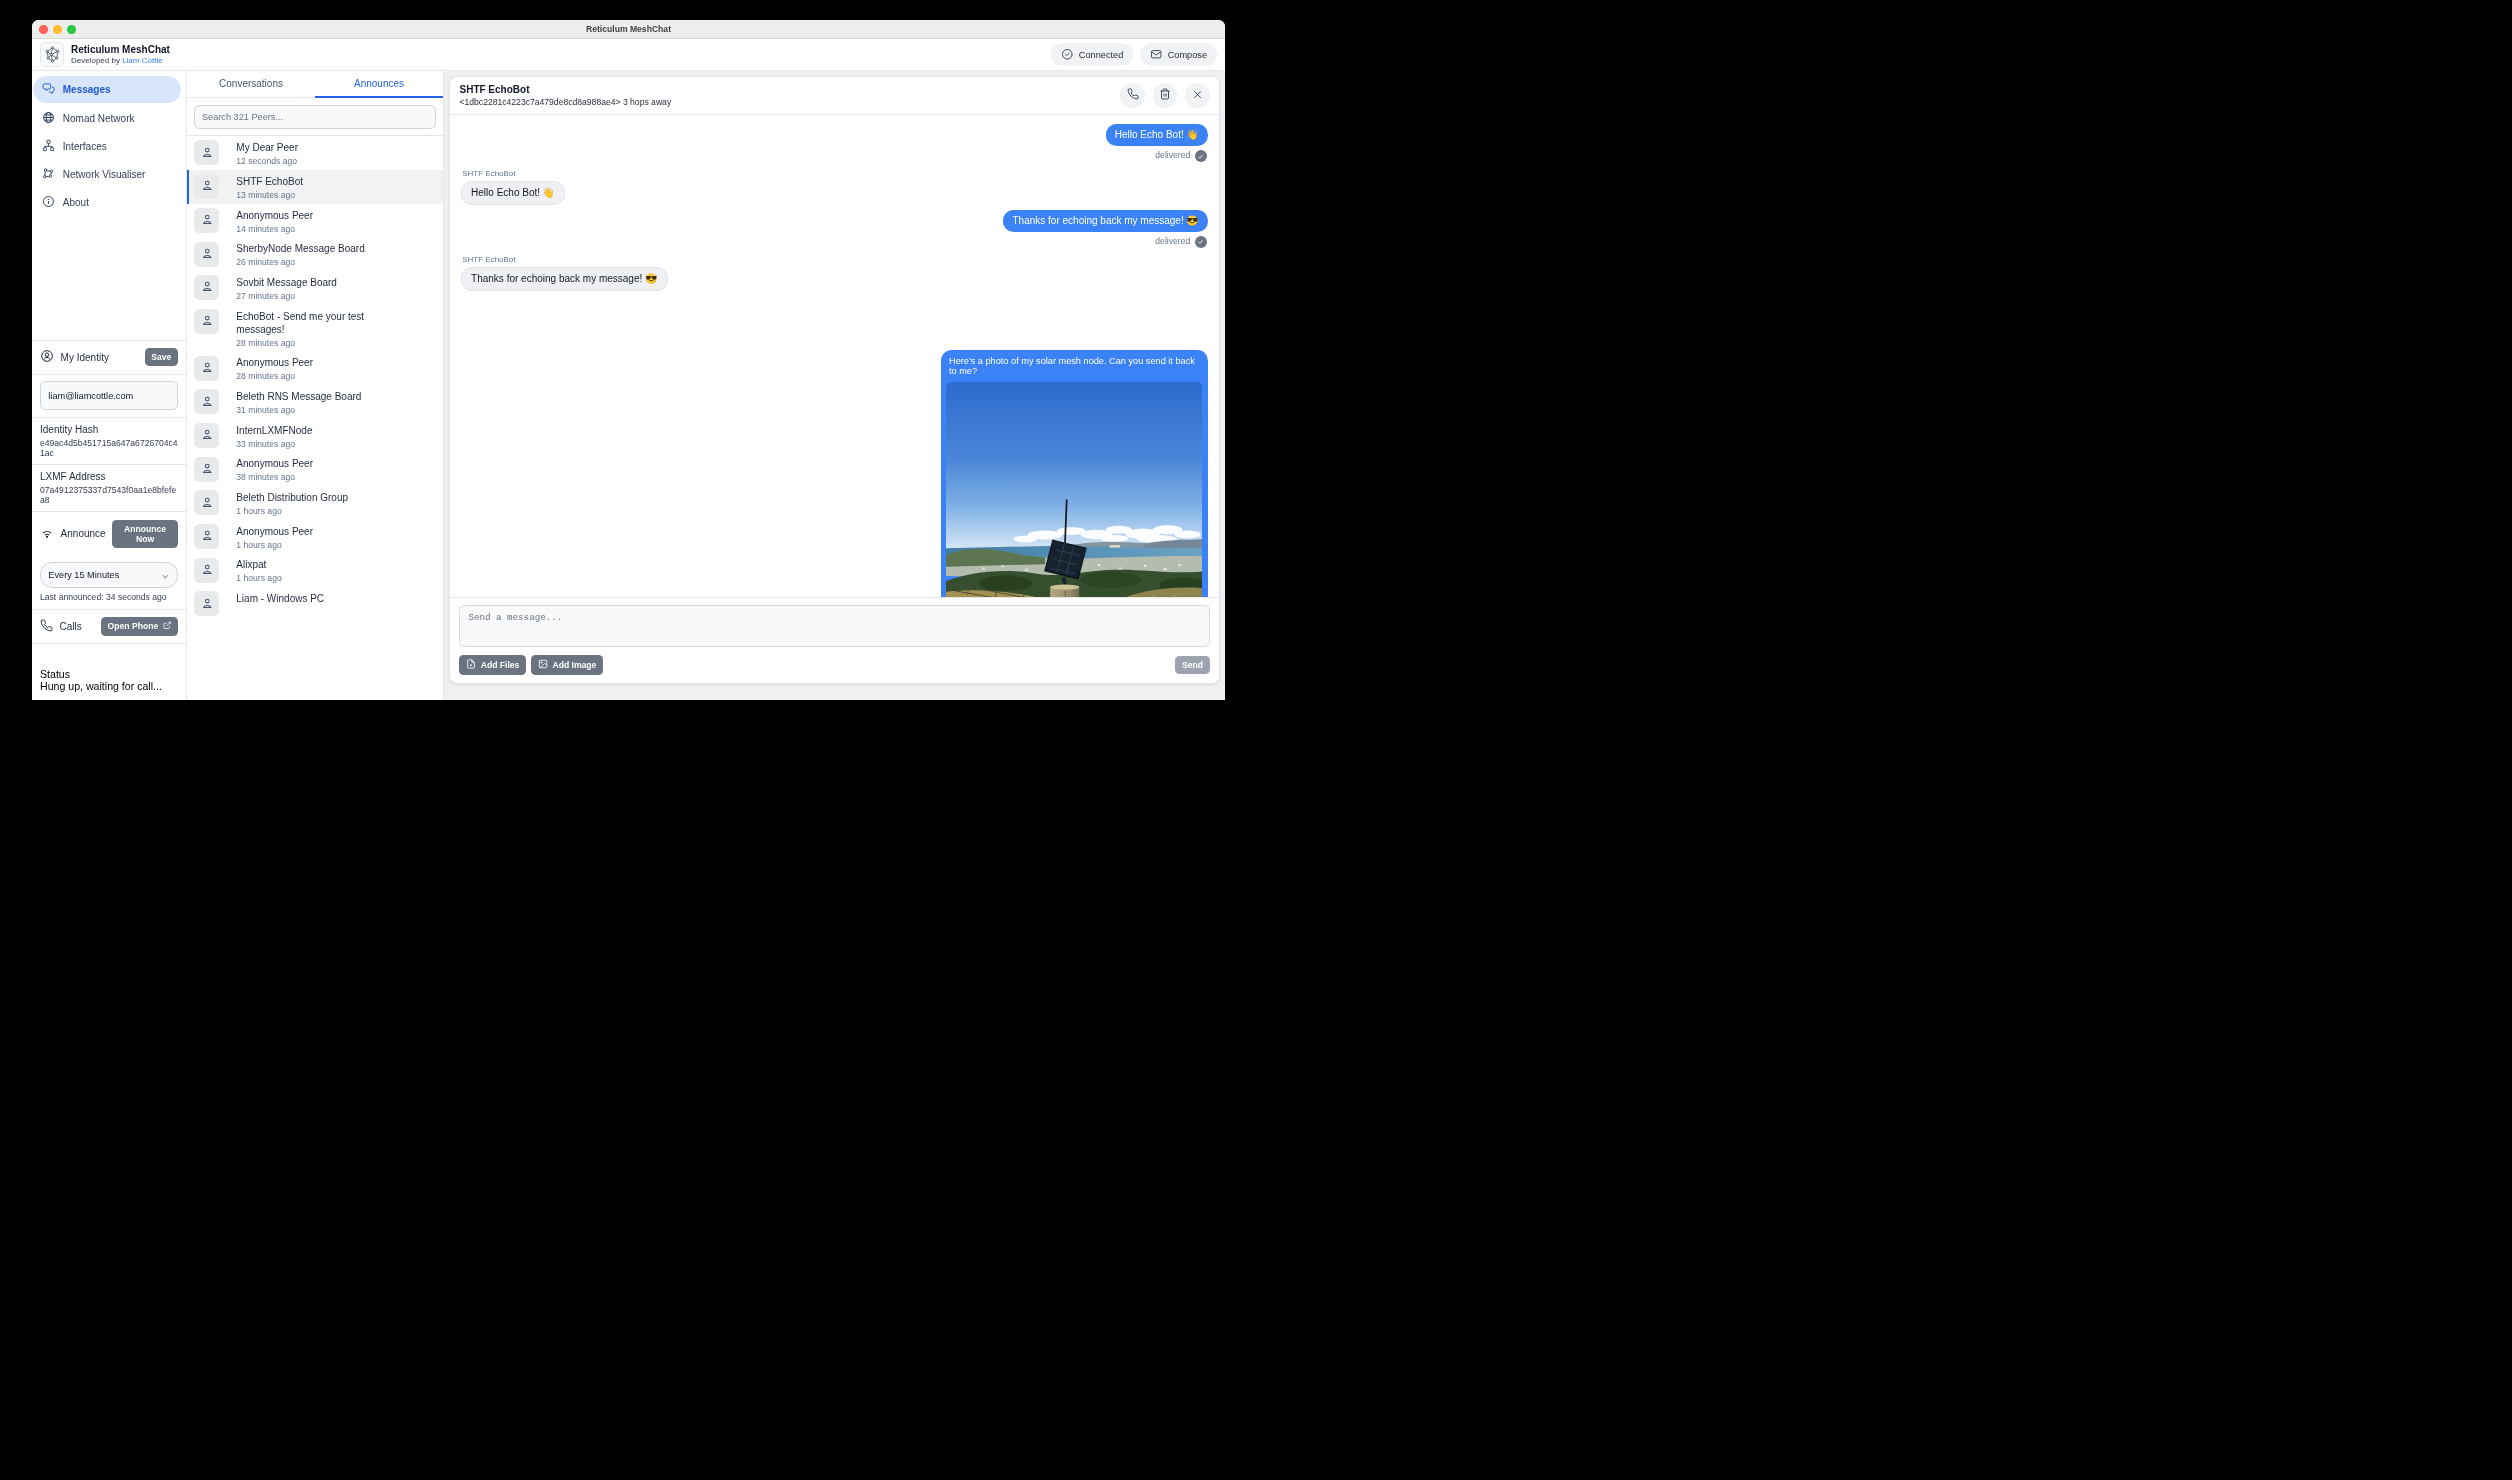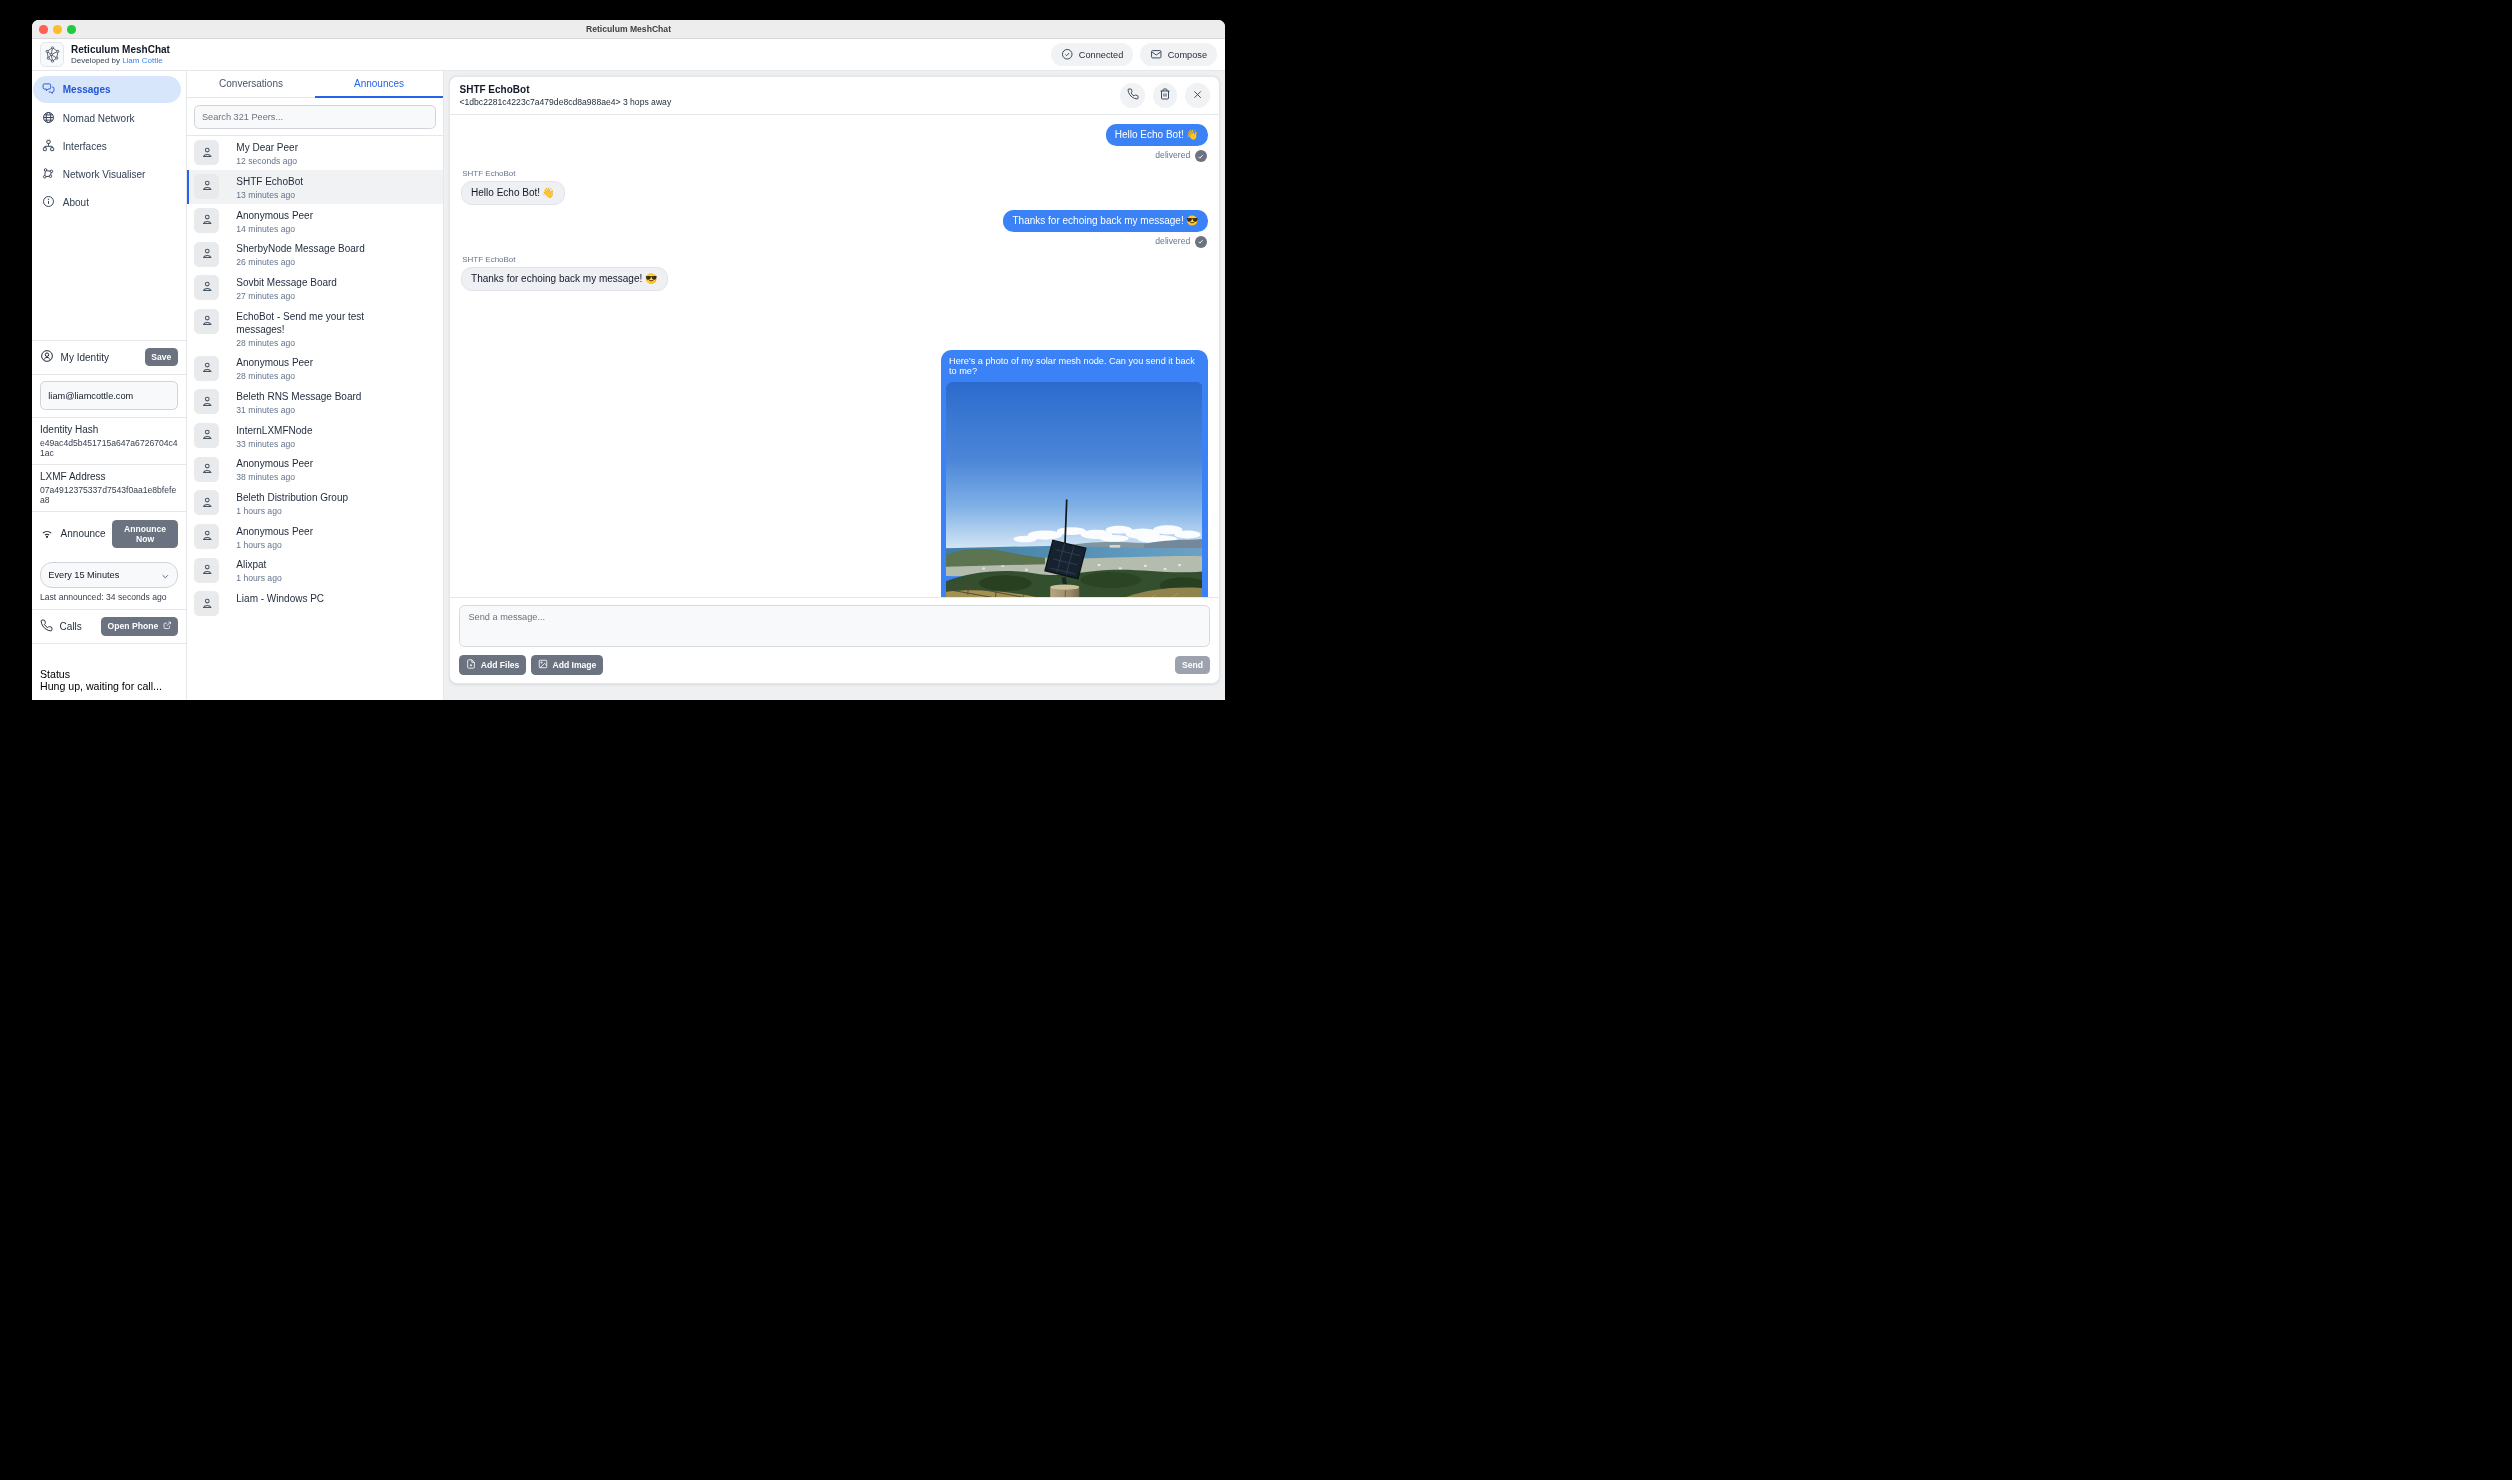--- a/index.html
+++ b/index.html
@@ -97,21 +97,21 @@
   .sender { font-size:8px; color:#64748b; margin:5.3px 0 3.3px 1.3px; }
   .delivered { display:flex; align-items:flex-start; gap:4.6px; font-size:8.6px; color:#64748b; margin:4.6px 1.3px 1.3px; }
   .check { width:12px; height:12px; border-radius:50%; background:#6b7280; color:#fff;
     display:flex; align-items:center; justify-content:center; }
   .photo-bubble { background:#3b82f6; border-radius:10.6px; padding:5.3px; width:267px; margin-top:59px; }
   .photo-caption { color:#fff; font-size:9.2px; margin:1.3px 2.6px 5.3px; }
   .photo-frame { border-radius:6.6px; overflow:hidden; line-height:0; }
 
   .composer { border-top:0.7px solid #e5e7eb; padding:6.6px 9.2px 8px; flex:0 0 auto; }
   .composer textarea { width:100%; height:42px; resize:none; background:#f8f9fa; border:0.7px solid #d6dade;
-    border-radius:5.3px; padding:6.6px 8px; font-size:9.2px; font-family:Liberation Sans, sans-serif; color:#111827; }
+    border-radius:5.3px; padding:6.6px 8px; font-size:9.2px; font-family:Liberation Mono, monospace; color:#111827; }
   .composer textarea::placeholder { color:#6b7280; }
   .composer-row { display:flex; gap:5.3px; margin-top:6.6px; align-items:center; }
   .btn-send { margin-left:auto; background:#9ca3af; }
 </style>
 </head>
 <body>
 
 <div class="window">
 
   <div class="titlebar">

